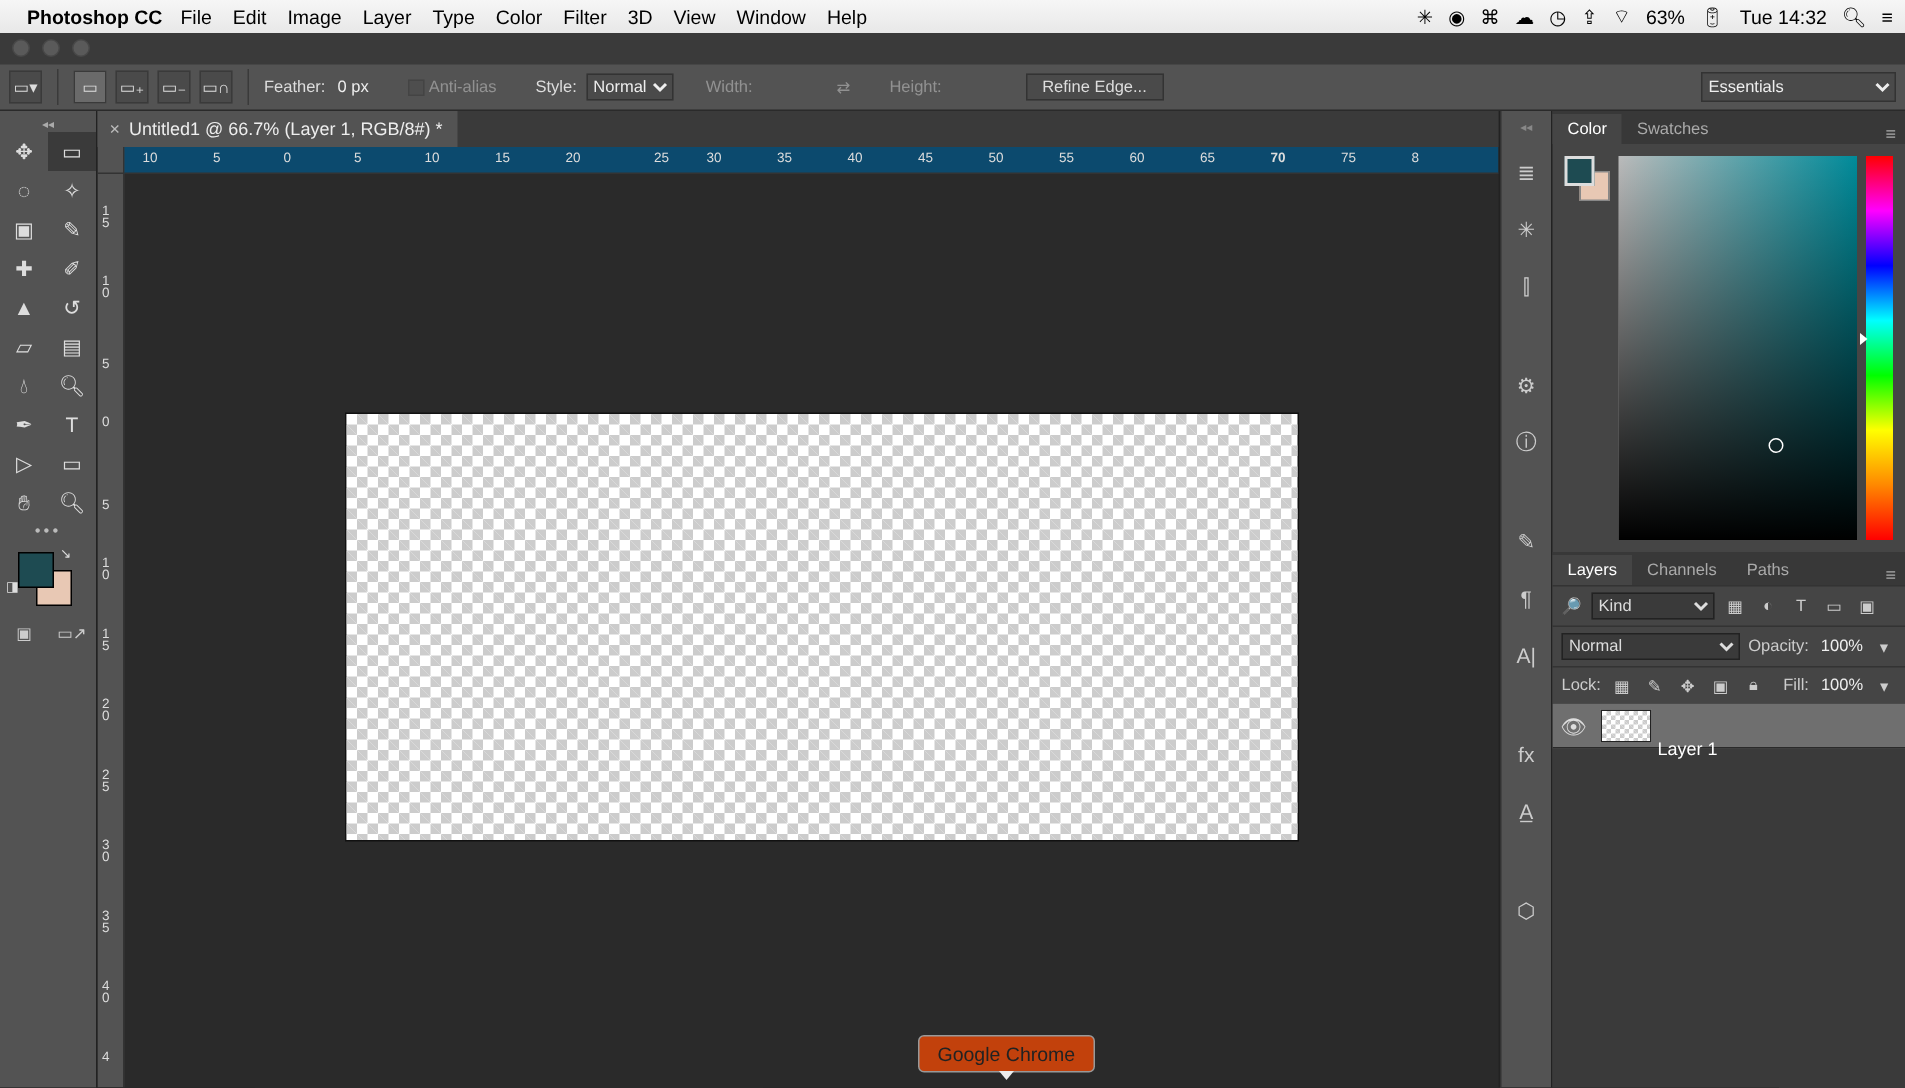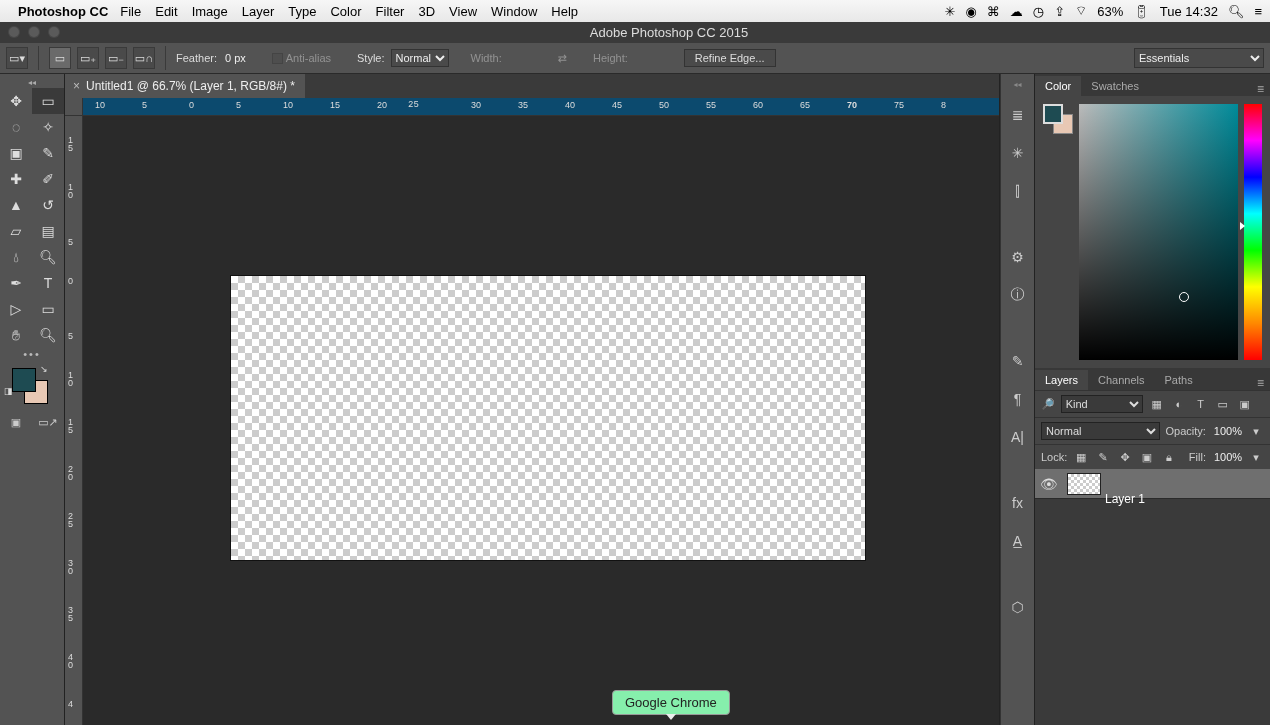--- a/index.html
+++ b/index.html
@@ -108,21 +108,21 @@
 .layer-thumb { width:34px; height:22px; margin:0 4px; border:1px solid #222;
   background-color:#fff;
   background-image:
     linear-gradient(45deg,#ccc 25%,transparent 25%,transparent 75%,#ccc 75%),
     linear-gradient(45deg,#ccc 25%,transparent 25%,transparent 75%,#ccc 75%);
   background-size:6px 6px; background-position:0 0,3px 3px;
 }
 .layer-name { color:#fff; font-size:12px;margin-top:31px; }
 
 
-.dock-tip { position:absolute; bottom:10px; left:612px; background:#86efac; color:#222; border:1px solid #999; border-radius:4px; padding:4px 12px; font-size:13px; }
+.dock-tip { position:absolute; bottom:10px; left:612px; background:#c2410c; color:#222; border:1px solid #999; border-radius:4px; padding:4px 12px; font-size:13px; }
 .dock-tip::after { content:""; position:absolute; bottom:-6px; left:50%; margin-left:-5px; width:0; height:0; border-left:5px solid transparent; border-right:5px solid transparent; border-top:6px solid #ececec; }
 </style>
 </head>
 <body>
 
 <div class="mac-menubar">
   <span class="apple"></span>
   <span class="app-name">Photoshop CC</span>
   <span class="menu-item">File</span>
   <span class="menu-item">Edit</span>
@@ -147,21 +147,20 @@
   <span class="status-icon">🔋︎</span>
   <span class="status-icon">Tue 14:32</span>
   <span class="status-icon">🔍︎</span>
   <span class="status-icon">≡</span>
 </div>
 
 <div class="window-chrome">
   <div class="traffic tl-close"></div>
   <div class="traffic tl-min"></div>
   <div class="traffic tl-max"></div>
-  <div class="window-title">Adobe Photoshop CC 2015</div>
 </div>
 
 <div class="options-bar">
   <div class="opt-btn">▭▾</div>
   <div class="opt-sep"></div>
   <div class="opt-btn active">▭</div>
   <div class="opt-btn">▭₊</div>
   <div class="opt-btn">▭₋</div>
   <div class="opt-btn">▭∩</div>
   <div class="opt-sep"></div>
@@ -235,21 +234,21 @@
     <div class="canvas-wrap">
       <div class="ruler-corner"></div>
       <div class="ruler-h" id="ruler-h">
           <span class="tick" style="left: 12px;">10</span>
           <span class="tick" style="left: 59px;">5</span>
           <span class="tick" style="left: 106px;">0</span>
           <span class="tick" style="left: 153px;">5</span>
           <span class="tick" style="left: 200px;">10</span>
           <span class="tick" style="left: 247px;">15</span>
           <span class="tick" style="left: 294px;">20</span>
-          <span class="tick" style="left: 325px; font-family: Liberation Mono, monospace;">25</span>
+          <span class="tick" style="left: 353px;">25</span>
           <span class="tick" style="left: 388px;">30</span>
           <span class="tick" style="left: 435px;">35</span>
           <span class="tick" style="left: 482px;">40</span>
           <span class="tick" style="left: 529px;">45</span>
           <span class="tick" style="left: 576px;">50</span>
           <span class="tick" style="left: 623px;">55</span>
           <span class="tick" style="left: 670px;">60</span>
           <span class="tick" style="left: 717px; text-align: right;">65</span>
           <span class="tick" style="left: 764px; font-weight: bold;">70</span>
           <span class="tick" style="left: 811px;">75</span>

